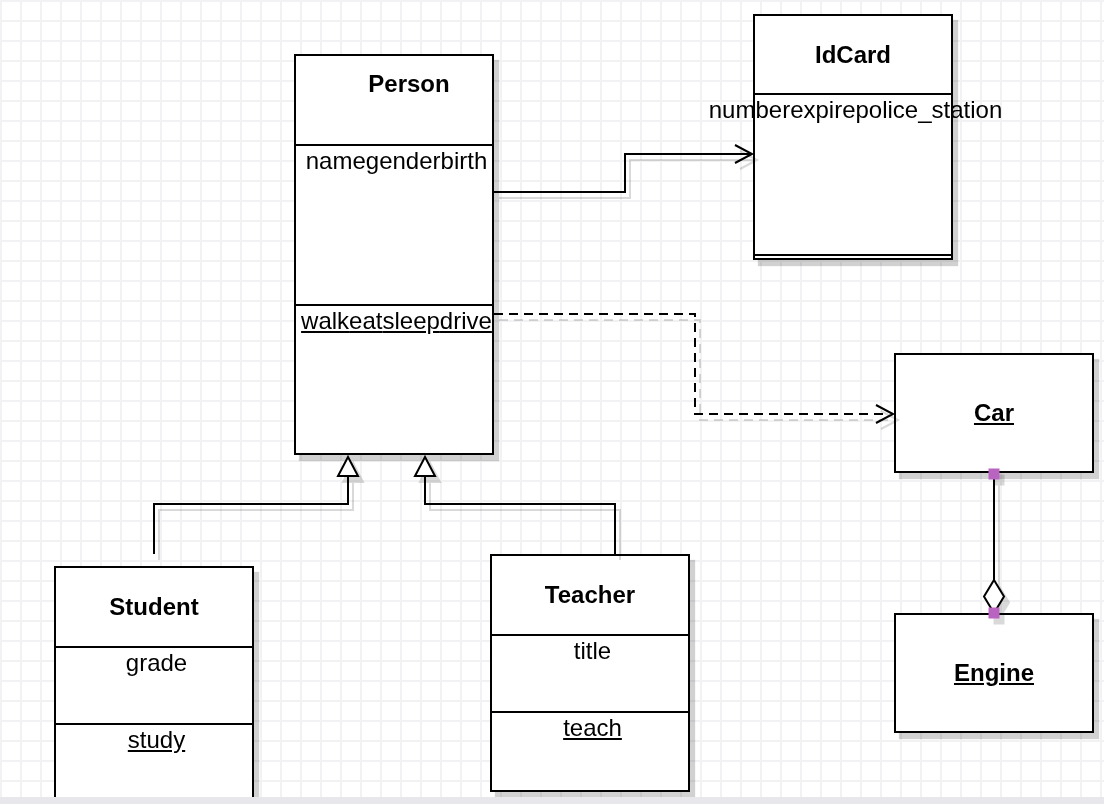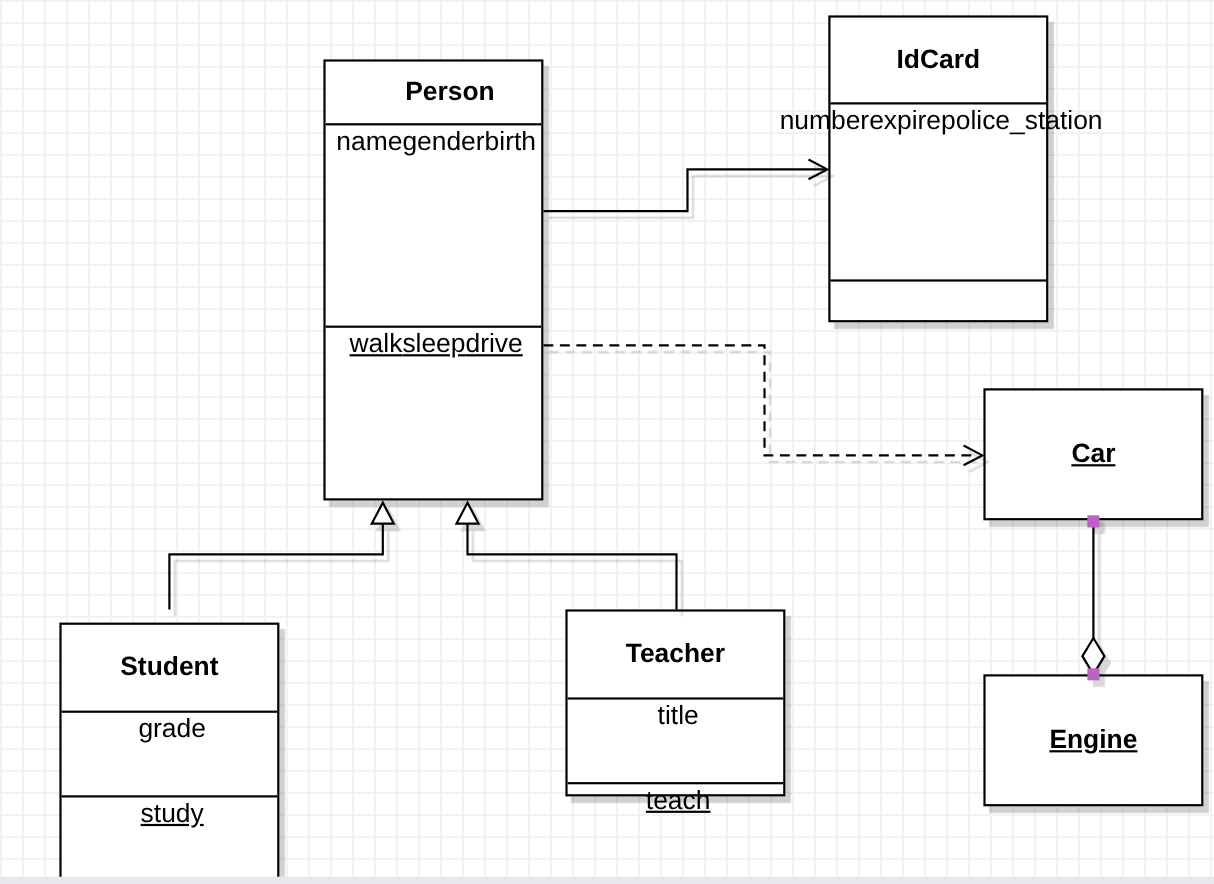--- a/index.html
+++ b/index.html
@@ -65,33 +65,34 @@
     width:100%; height:7px;
   }
 </style>
 </head>
 <body>
 
 <div class="canvas">
 
   <div class="uml-class" style="left:294px;top:54px;width:200px;height:401px;">
     <div class="sec sec-title" style="height:56px;margin-left:30px;">Person</div>
-    <div class="sec sec-div sec-body" style="height:184px;">
+    <div class="sec sec-div sec-body" style="height:160px;margin-top:32px;">
       <div class="member">name</div>
       <div class="member">gender</div>
       <div class="member">birth</div>
     </div>
     <div class="sec sec-div sec-body sec-fill">
       <div class="member">walk</div>
+      <div class="member">eat</div>
       <div class="member">sleep</div>
       <div class="member">drive</div>
     </div>
   </div>
 
-  <div class="uml-class" style="left:753px;top:14px;width:200px;height:279px;">
+  <div class="uml-class" style="left:753px;top:14px;width:200px;height:246px;">
     <div class="sec sec-title" style="height:77px;">IdCard</div>
     <div class="sec sec-div sec-body" style="height:161px;">
       <div class="member">number</div>
       <div class="member">expire</div>
       <div class="member">police_station</div>
     </div>
     <div class="sec sec-div sec-fill"></div>
   </div>
 
   <div class="uml-class" style="left:894px;top:353px;width:200px;height:120px;">
@@ -105,21 +106,21 @@
   <div class="uml-class" style="left:54px;top:566px;width:200px;height:237px;">
     <div class="sec sec-title" style="height:78px;">Student</div>
     <div class="sec sec-div sec-body" style="height:77px;">
       <div class="member">grade</div>
     </div>
     <div class="sec sec-div sec-body sec-fill">
       <div class="member">study</div>
     </div>
   </div>
 
-  <div class="uml-class" style="left:514px;top:554px;width:200px;height:170px;">
+  <div class="uml-class" style="left:490px;top:554px;width:200px;height:238px;">
     <div class="sec sec-title" style="height:78px;">Teacher</div>
     <div class="sec sec-div sec-body" style="height:77px;text-align:center;">
       <div class="member">title</div>
     </div>
     <div class="sec sec-div sec-body sec-fill">
       <div class="member">teach</div>
     </div>
   </div>
 
   <svg class="edges" width="1104" height="804" viewBox="0 0 1104 804">

